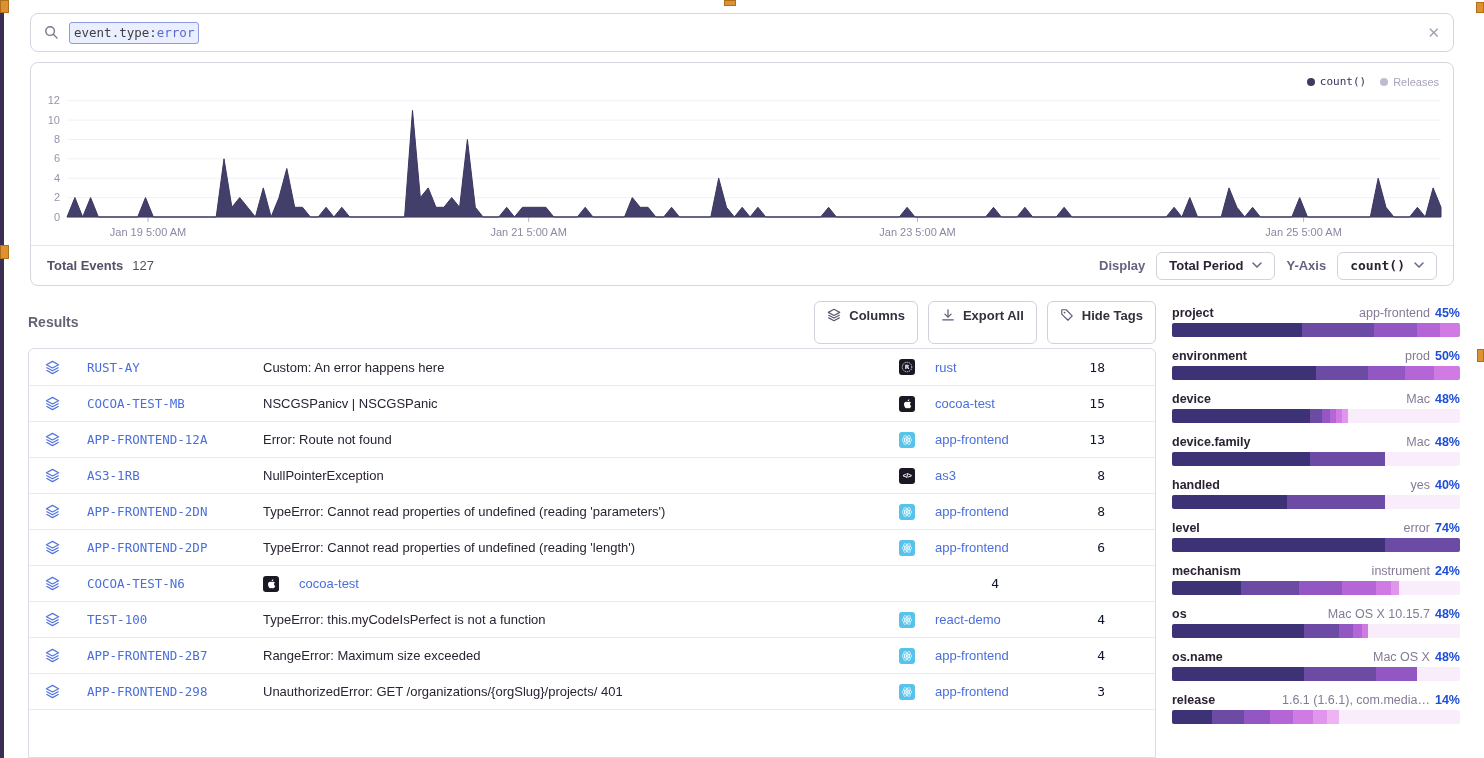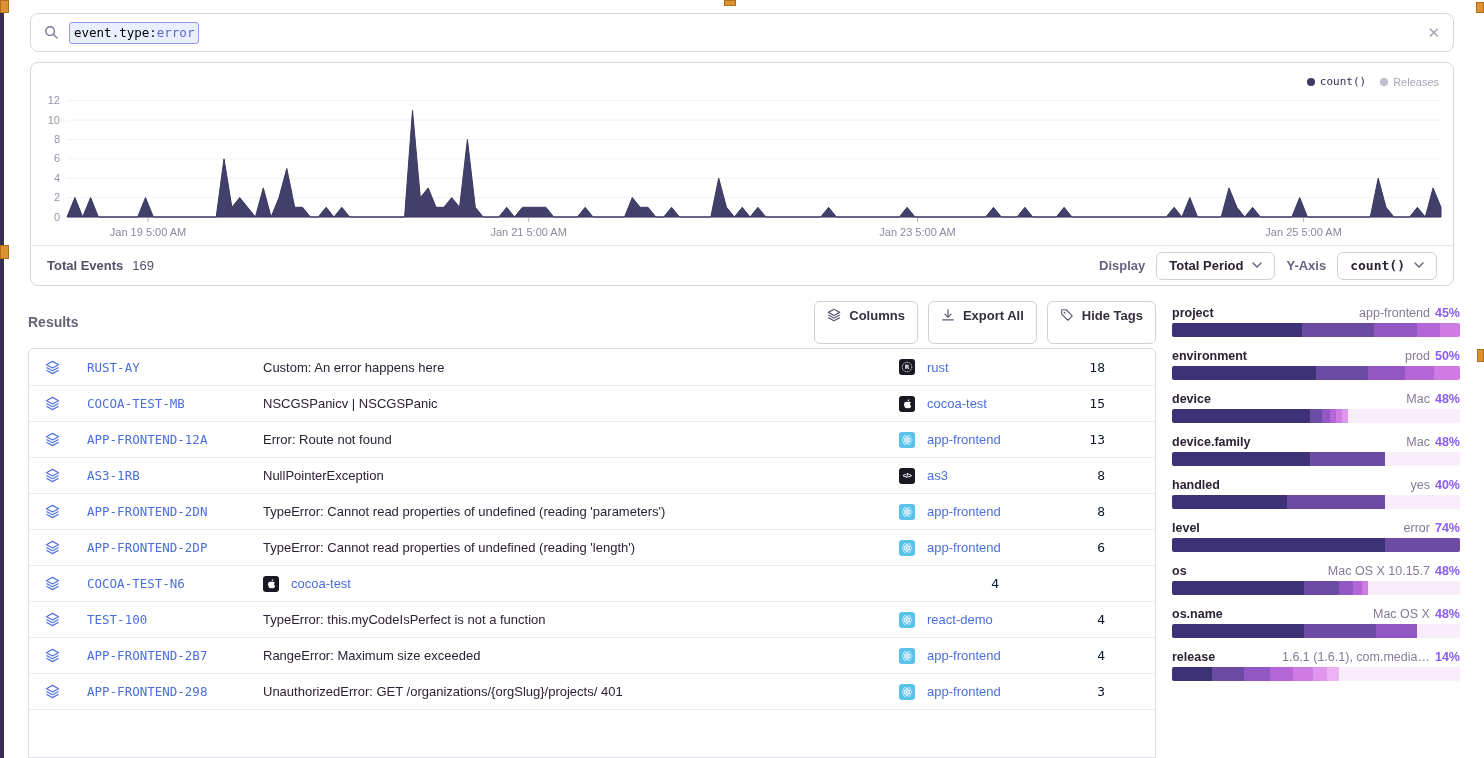--- a/index.html
+++ b/index.html
@@ -20,21 +20,21 @@
   .h-ml { left:0; top:245px; width:9px; height:14px; }
   .h-mr { left:1477px; top:349px; width:7px; height:13px; }
 
   .panel { position:absolute; background:#fff; border:1px solid #d9d4e0; border-radius:8px; }
 
   
   .search-panel { left:30px; top:13px; width:1424px; height:39px; display:flex; align-items:center; padding:0 13px; }
   .search-icon { color:#7c7491; display:flex; margin-right:10px; }
   .token { font-family:"DejaVu Sans Mono", monospace; font-size:12.5px; line-height:17px;
            background:#e9effe; border:1px solid #8f9ae6; border-radius:3px; padding:1px 4px 2px; }
-  .token .key { color:#000000; }
+  .token .key { color:#404040; }
   .token .val { color:#5c68d1; }
   .clear-x { margin-left:auto; color:#a8a0b5; font-size:15px; line-height:1; cursor:pointer; }
 
   
   .chart-panel { left:30px; top:62px; width:1424px; height:224px; }
   .legend { position:absolute; top:12px; right:14px; display:flex; gap:14px; align-items:center; font-size:11px; }
   .legend-item { display:flex; align-items:center; }
   .legend-dot { width:8px; height:8px; border-radius:50%; display:inline-block; margin-right:5px; }
   .legend-item:first-child .legend-label { color:#353057; font-family:"DejaVu Sans Mono", monospace; }
   .legend-item:last-child .legend-label { color:#aaa2b8; }
@@ -64,38 +64,38 @@
   .thead { height:34px; background:#faf9fb; border-bottom:1px solid #dfdae5; color:#80768f;
            font-size:11px; font-weight:bold; letter-spacing:.5px; }
   .thead .cell, .trow .cell { padding-left:12px; }
   .icon-cell { padding-left:16px !important; display:flex; align-items:center; }
   .thead .icon-cell { color:#8d84a0; }
   .trow { height:36px; border-top:1px solid #eceaf0; font-size:13px; }
   .trow:first-of-type { border-top:none; }
   .trow .icon-cell { color:#5374dd; }
   .issue-link { font-family:"DejaVu Sans Mono", monospace; font-size:12.5px; color:#4a6fdc; cursor:pointer; }
   .title-cell { color:#2b2233; white-space:nowrap; overflow:hidden; }
-  .project-cell { display:flex; align-items:center; gap:12px; color:#4a6fdc; cursor:pointer; }
+  .project-cell { display:flex; align-items:center; gap:20px; color:#4a6fdc; cursor:pointer; }
   .plat { width:16px; height:16px; border-radius:3px; display:flex; align-items:center; justify-content:center; flex:none; }
   .plat.rust, .plat.apple, .plat.code { background:#1b1724; color:#fff; }
   .plat.react { background:#58c3ea; color:#fff; }
   .plat .code-glyph { font-size:7px; font-weight:bold; letter-spacing:-0.5px; }
   .count-cell { text-align:right; padding-right:50px; font-family:"DejaVu Sans Mono", monospace; font-size:13px; color:#0f172a; }
   .count-head { text-align:right; padding-right:44px; }
 
   
   .tag-col { position:absolute; left:1172px; top:306px; width:288px; }
   .tag-heading { font-size:14px; font-weight:bold; color:#696277; line-height:18px; margin-bottom:14px; }
   .tag-item { margin-bottom:12px; }
   .tag-label-row { display:flex; justify-content:space-between; align-items:baseline; margin-bottom:3px;
                    font-size:12.5px; line-height:14px; }
   .tag-key { font-weight:bold; color:#2b2233; }
   .tag-right { white-space:nowrap; }
   .tag-val { color:#857a96; }
-  .tag-pct { font-weight:bold; color:#8b5cf6; margin-left:5px; }
+  .tag-pct { font-weight:bold; color:#1d4ed8; margin-left:5px; }
   .tag-bar { height:14px; border-radius:2px; overflow:hidden; display:flex; cursor:pointer; }
   .seg { height:100%; flex:none; }
 </style>
 </head>
 <body>
 
 <div class="edge-strip"></div>
 <div class="sel-handle h-tl"></div>
 <div class="sel-handle h-tc"></div>
 <div class="sel-handle h-tr"></div>
@@ -144,21 +144,21 @@
       <line x1="487.66400000000004" y1="138" x2="487.66400000000004" y2="143" stroke="#b9b3c4" stroke-width="1"></line>
       <text x="487.66400000000004" y="157" text-anchor="middle" fill="#8f86a1" font-size="11">Jan 21 5:00 AM</text>
       <line x1="876.506" y1="138" x2="876.506" y2="143" stroke="#b9b3c4" stroke-width="1"></line>
       <text x="876.506" y="157" text-anchor="middle" fill="#8f86a1" font-size="11">Jan 23 5:00 AM</text>
       <line x1="1262.6000000000001" y1="138" x2="1262.6000000000001" y2="143" stroke="#b9b3c4" stroke-width="1"></line>
       <text x="1262.6000000000001" y="157" text-anchor="middle" fill="#8f86a1" font-size="11">Jan 25 5:00 AM</text>
       <polygon points="26,138 26.0,138.0 33.9,118.6 41.7,138.0 49.6,118.6 57.4,138.0 65.3,138.0 73.1,138.0 81.0,138.0 88.8,138.0 96.7,138.0 104.5,118.6 112.4,138.0 120.2,138.0 128.1,138.0 135.9,138.0 143.8,138.0 151.6,138.0 159.5,138.0 167.3,138.0 175.2,138.0 183.0,79.8 190.9,128.3 198.7,118.6 206.6,128.3 214.4,138.0 222.3,108.9 230.1,138.0 238.0,118.6 245.8,89.5 253.7,128.3 261.5,128.3 269.4,138.0 277.2,138.0 285.1,128.3 292.9,138.0 300.8,128.3 308.7,138.0 316.5,138.0 324.4,138.0 332.2,138.0 340.1,138.0 347.9,138.0 355.8,138.0 363.6,138.0 371.5,31.4 379.3,118.6 387.2,108.9 395.0,128.3 402.9,128.3 410.7,118.6 418.6,128.3 426.4,60.5 434.3,128.3 442.1,138.0 450.0,138.0 457.8,138.0 465.7,128.3 473.5,138.0 481.4,128.3 489.2,128.3 497.1,128.3 504.9,128.3 512.8,138.0 520.6,138.0 528.5,138.0 536.3,138.0 544.2,128.3 552.0,138.0 559.9,138.0 567.7,138.0 575.6,138.0 583.5,138.0 591.3,118.6 599.2,128.3 607.0,128.3 614.9,138.0 622.7,138.0 630.6,128.3 638.4,138.0 646.3,138.0 654.1,138.0 662.0,138.0 669.8,138.0 677.7,99.2 685.5,128.3 693.4,138.0 701.2,128.3 709.1,138.0 716.9,128.3 724.8,138.0 732.6,138.0 740.5,138.0 748.3,138.0 756.2,138.0 764.0,138.0 771.9,138.0 779.7,138.0 787.6,128.3 795.4,138.0 803.3,138.0 811.1,138.0 819.0,138.0 826.8,138.0 834.7,138.0 842.5,138.0 850.4,138.0 858.3,138.0 866.1,128.3 874.0,138.0 881.8,138.0 889.7,138.0 897.5,138.0 905.4,138.0 913.2,138.0 921.1,138.0 928.9,138.0 936.8,138.0 944.6,138.0 952.5,128.3 960.3,138.0 968.2,138.0 976.0,138.0 983.9,128.3 991.7,138.0 999.6,138.0 1007.4,138.0 1015.3,138.0 1023.1,128.3 1031.0,138.0 1038.8,138.0 1046.7,138.0 1054.5,138.0 1062.4,138.0 1070.2,138.0 1078.1,138.0 1085.9,138.0 1093.8,138.0 1101.6,138.0 1109.5,138.0 1117.3,138.0 1125.2,138.0 1133.1,128.3 1140.9,138.0 1148.8,118.6 1156.6,138.0 1164.5,138.0 1172.3,138.0 1180.2,138.0 1188.0,108.9 1195.9,128.3 1203.7,138.0 1211.6,128.3 1219.4,138.0 1227.3,138.0 1235.1,138.0 1243.0,138.0 1250.8,138.0 1258.7,118.6 1266.5,138.0 1274.4,138.0 1282.2,138.0 1290.1,138.0 1297.9,138.0 1305.8,138.0 1313.6,138.0 1321.5,138.0 1329.3,138.0 1337.2,99.2 1345.0,128.3 1352.9,138.0 1360.7,138.0 1368.6,138.0 1376.4,128.3 1384.3,138.0 1392.1,108.9 1400.0,128.3 1400,138" fill="#433f6b" stroke="#3b3760" stroke-width="1"></polygon>
     </svg>
   <div class="chart-footer">
     <span class="total-label">Total Events</span>
-    <span class="total-value">169</span>
+    <span class="total-value">127</span>
     <div class="footer-right">
       <span class="ctl-label">Display</span>
       <button class="ctl-btn">
         <span>Total Period</span>
         <span class="chev">
             <svg width="10" height="6" viewBox="0 0 10 6">
               <path d="M1 1l4 4 4-4" fill="none" stroke="currentColor" stroke-width="1.5" stroke-linecap="round"></path>
             </svg>
           </span>
       </button>
@@ -518,20 +518,34 @@
     <div class="tag-label-row">
       <span class="tag-key">level</span>
       <span class="tag-right"><span class="tag-val">error</span><span class="tag-pct">74%</span></span>
     </div>
     <div class="tag-bar" style="background: rgb(249, 237, 251);">
           <span class="seg" style="width: 74%; background: rgb(62, 50, 118);"></span>
           <span class="seg" style="width: 26%; background: rgb(108, 75, 164);"></span>
         </div>
   </div>
 
+  <div class="tag-item">
+    <div class="tag-label-row">
+      <span class="tag-key">mechanism</span>
+      <span class="tag-right"><span class="tag-val">instrument</span><span class="tag-pct">24%</span></span>
+    </div>
+    <div class="tag-bar" style="background: rgb(249, 237, 251);">
+          <span class="seg" style="width: 24%; background: rgb(62, 50, 118);"></span>
+          <span class="seg" style="width: 20%; background: rgb(108, 75, 164);"></span>
+          <span class="seg" style="width: 15%; background: rgb(147, 87, 196);"></span>
+          <span class="seg" style="width: 12%; background: rgb(181, 102, 214);"></span>
+          <span class="seg" style="width: 5%; background: rgb(207, 123, 227);"></span>
+          <span class="seg" style="width: 3%; background: rgb(224, 150, 236);"></span>
+        </div>
+  </div>
 
   <div class="tag-item">
     <div class="tag-label-row">
       <span class="tag-key">os</span>
       <span class="tag-right"><span class="tag-val">Mac OS X 10.15.7</span><span class="tag-pct">48%</span></span>
     </div>
     <div class="tag-bar" style="background: rgb(249, 237, 251);">
           <span class="seg" style="width: 46%; background: rgb(62, 50, 118);"></span>
           <span class="seg" style="width: 12%; background: rgb(108, 75, 164);"></span>
           <span class="seg" style="width: 5%; background: rgb(147, 87, 196);"></span>

